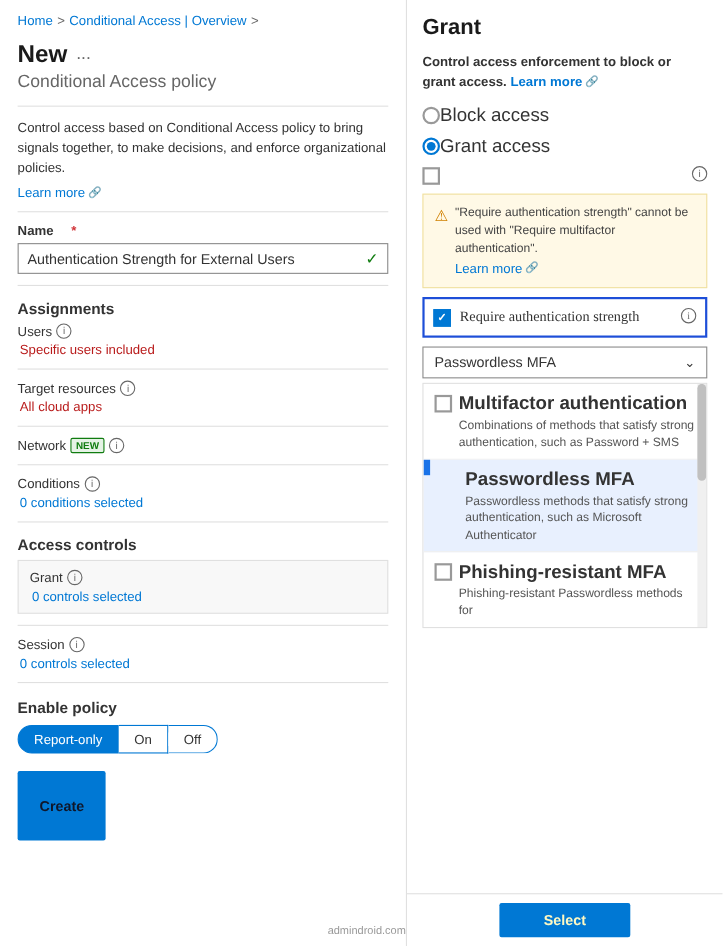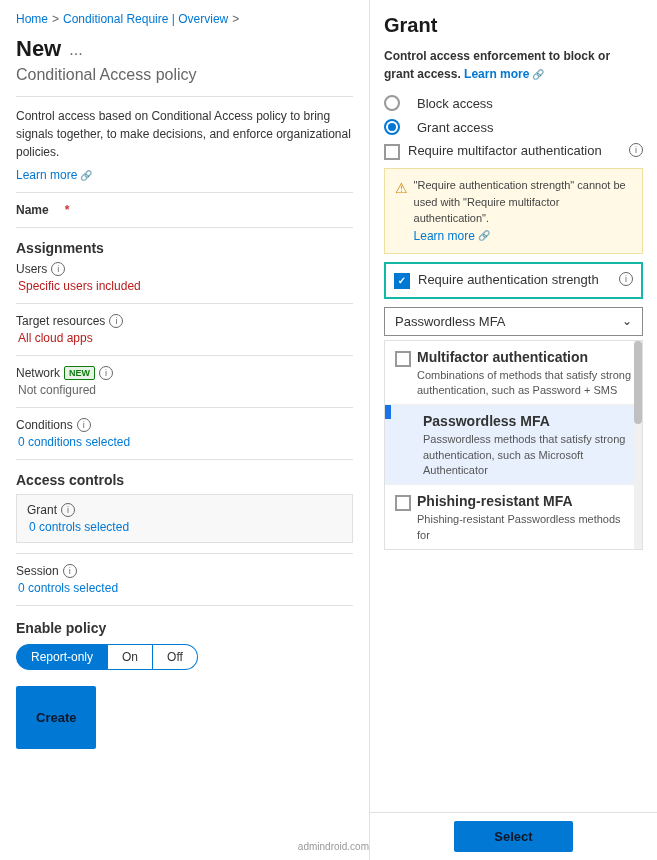--- a/index.html
+++ b/index.html
@@ -229,23 +229,23 @@
       line-height: 1.5;
       font-weight: bold;
     }
     .grant-desc a {
       color: #0078d4;
       text-decoration: none;
     }
     .radio-option {
       display: flex;
       align-items: center;
-      gap: 17px;
+      gap: 0;
       margin-bottom: 8px;
-      font-size: 13px;
+      font-size: 17px;
     }
     .radio-circle {
       width: 16px;
       height: 16px;
       border: 2px solid #999;
       border-radius: 50%;
       display: inline-flex;
       align-items: center;
       justify-content: center;
       flex-shrink: 0;
@@ -307,23 +307,24 @@
       margin-top: 1px;
     }
     .warning-text a {
       color: #0078d4;
       text-decoration: none;
     }
     .require-auth-row {
       display: flex;
       align-items: flex-start;
       gap: 8px;
-      border: 2px solid #14b8a6;
+      border: 2px solid #1d4ed8;
       padding: 8px;
       margin: 8px 0;
+      font-family: Liberation Serif, serif;
     }
     .require-auth-label {
       font-size: 13px;
       color: #333;
       flex: 1;
     }
     .dropdown-container {
       position: relative;
       margin-bottom: 4px;
     }
@@ -357,21 +358,21 @@
       border-bottom: 1px solid #f0f0f0;
       cursor: pointer;
     }
     .dropdown-item:last-child {
       border-bottom: none;
     }
     .dropdown-item-title {
       font-weight: 600;
       color: #333;
       margin-bottom: 3px;
-      font-size: 14px;
+      font-size: 17px;
     }
     .dropdown-item-desc {
       font-size: 11px;
       color: #555;
       line-height: 1.4;
     }
     .dropdown-item.highlighted {
       background: #e8f0fe;
     }
     .dropdown-item-row {
@@ -402,40 +403,40 @@
       left: 0;
       right: 0;
       background: #fff;
       padding: 8px 14px;
       border-top: 1px solid #e0e0e0;
       display: flex;
       justify-content: center;
     }
     .select-btn {
       background: #0078d4;
-      color: #0f172a;
+      color: #fef9c3;
       border: none;
       padding: 8px 40px;
       font-size: 13px;
       font-weight: 600;
       cursor: pointer;
       border-radius: 2px;
     }
   </style>
 </head>
 <body>
 
 <div class="main-container">
 
   <div class="left-panel">
 
     <div class="breadcrumb">
       <a>Home</a>
       <span class="sep">&gt;</span>
-      <a>Conditional Require | Overview</a>
+      <a>Conditional Access | Overview</a>
       <span class="sep">&gt;</span>
     </div>
 
     <div style="display:flex;align-items:center;gap:8px;margin-bottom:2px;">
       <span class="page-title">New</span>
       <span style="color:#666;font-size:16px;cursor:pointer;">...</span>
     </div>
     <div class="page-subtitle">Conditional Access policy</div>
 
     <hr class="divider">
@@ -447,20 +448,24 @@
     </a>
 
     <hr class="divider" style="margin-top:10px;">
 
     
     <div class="section-item">
       <div class="field-label">
         <span>Name</span>
         <span class="required-star">*</span>
       </div>
+      <div class="name-input">
+        <span>Authentication Strength for External Users</span>
+        <span class="checkmark">✓</span>
+      </div>
     </div>
 
     <hr class="divider">
 
     
     <div class="section-title">Assignments</div>
 
     <div class="section-item">
       <div class="section-item-label">
         <span>Users</span>
@@ -480,21 +485,20 @@
     </div>
 
     <hr class="divider">
 
     <div class="section-item">
       <div class="section-item-label">
         <span>Network</span>
         <span class="new-badge">NEW</span>
         <span class="info-icon">i</span>
       </div>
-      <div class="section-item-value not-configured">Not configured</div>
     </div>
 
     <hr class="divider">
 
     <div class="section-item">
       <div class="section-item-label">
         <span>Conditions</span>
         <span class="info-icon">i</span>
       </div>
       <div class="section-item-value conditions-value">0 conditions selected</div>
@@ -556,21 +560,20 @@
       <span>Block access</span>
     </div>
 
     <div class="radio-option">
       <div class="radio-circle selected"></div>
       <span>Grant access</span>
     </div>
 
     <div class="checkbox-option" style="margin-top:8px;">
       <div class="checkbox-box"></div>
-      <span>Require multifactor authentication</span>
       <span class="info-icon" style="margin-left:auto;">i</span>
     </div>
 
     <div class="warning-box">
       <span class="warning-icon">⚠</span>
       <div class="warning-text">
         <span>"Require authentication strength" cannot be used with "Require multifactor authentication".</span>
         <br>
         <a class="learn-more-link">
           <span>Learn more</span>

